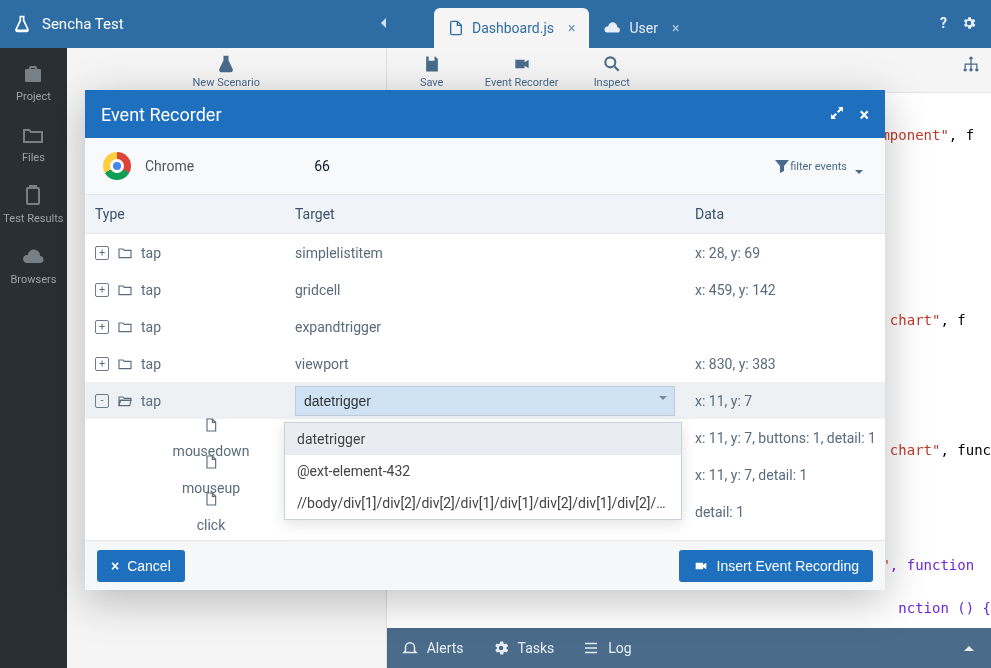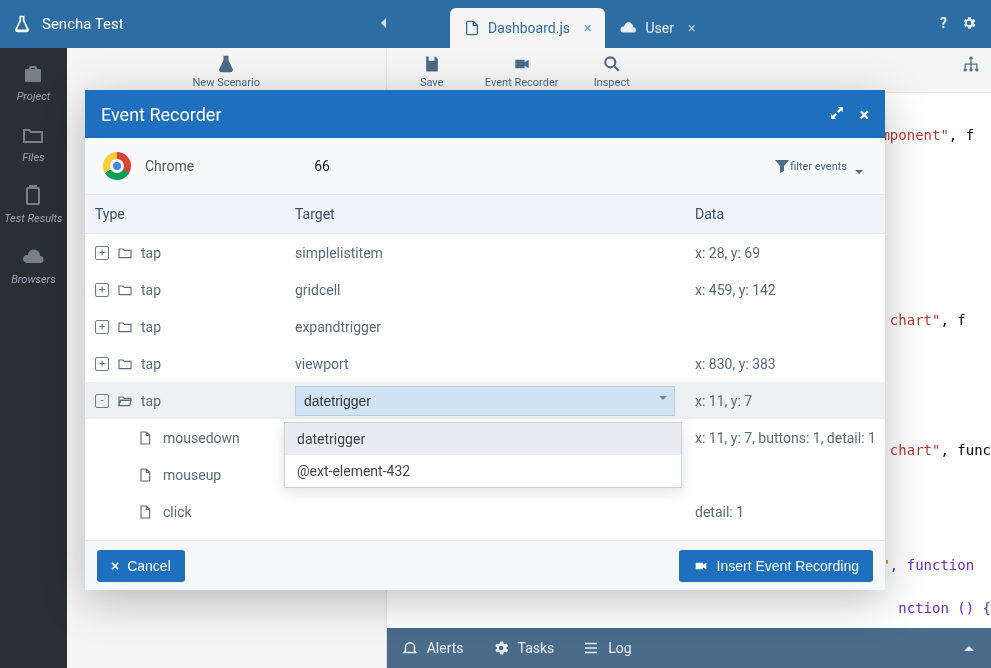--- a/index.html
+++ b/index.html
@@ -3,31 +3,31 @@
 <meta charset="utf-8">
 <style>
 * { margin: 0; padding: 0; box-sizing: border-box; }
 body { font-family: -apple-system, BlinkMacSystemFont, "Segoe UI", Roboto, Helvetica, Arial, sans-serif; font-size: 14px; background: #fff; width: 991px; height: 668px; overflow: hidden; position: relative; }
 
 
 .top-header { height: 48px; background: #2e6da4; color: #fff; display: flex; align-items: center; gap: 34px; }
 .header-left { display: flex; align-items: center; gap: 10px; padding-left: 12px; width: 400px; cursor: pointer; }
 .header-left .app-title { font-size: 15px; }
 .header-collapse { margin-left: auto; padding-right: 8px; opacity: .8; cursor: pointer; }
-.header-tabs { display: flex; align-items: stretch; height: 48px; margin-left: 16px; }
+.header-tabs { display: flex; align-items: stretch; height: 48px; margin-left: 0; }
 .tab { display: flex; align-items: center; gap: 8px; padding: 0 14px; height: 40px; margin-top: 8px; border-radius: 6px 6px 0 0; color: #e6eef6; cursor: pointer; position: relative; }
 .tab.active { background: #f5f5f5; color: #2e6da4; }
 .tab .close { margin-left: 6px; font-size: 14px; opacity: .7; cursor: pointer; }
 .header-right { margin-left: auto; display: flex; gap: 14px; padding-right: 14px; opacity: .9; }
 .header-right span { cursor: pointer; }
 
 .main-row { display: flex; height: calc(100% - 48px); }
 
 
-.left-nav { width: 69px; background: #2a2f33; color: #9aa3ab; display: flex; flex-direction: column; align-items: center; padding-top: 14px; gap: 20px; font-style: italic; }
+.left-nav { width: 69px; background: #2a2f33; color: #9aa3ab; display: flex; flex-direction: column; align-items: center; padding-top: 14px; gap: 20px; }
 .nav-item { display: flex; flex-direction: column; align-items: center; gap: 4px; font-size: 11px; cursor: pointer; }
 .nav-item svg { opacity: .7; }
 
 
 .tree-pane { width: 330px; background: #f5f5f5; border-right: 1px solid #e0e0e0; }
 .tree-toolbar { height: 45px; display: flex; align-items: flex-start; padding-top: 6px; justify-content: center; gap: 0; }
 .tool-group { display: flex; flex-direction: column; align-items: center; color: #4a6b8a; width: 100px; cursor: pointer; font-size: 11px; gap: 2px;}
 .tree-body { padding: 0; font-size: 14px; color: #333; }
 .tree-row { display: flex; align-items: center; gap: 6px; padding: 6px 8px; cursor: pointer; }
 .tree-row .sq { width: 12px; height: 12px; border: 1px solid #888; display: inline-flex; align-items: center; justify-content: center; font-size: 10px; line-height: 1; }
@@ -66,21 +66,21 @@
 .col-data { flex: 1; padding-left: 10px;}
 
 .modal-rows { }
 .mrow { height: 37px; display: flex; align-items: center; color: #5a6b7b; font-size: 14px; }
 .mrow.selected { background: #eef1f4; }
 .mrow .c-type { width: 200px; padding-left: 10px; display:flex; align-items:center; gap:8px;}
 .mrow .c-target { width: 400px; padding-left: 10px; overflow:hidden; text-overflow:ellipsis; white-space:nowrap;}
 .mrow .c-data { flex: 1; padding-left: 10px; overflow:hidden; text-overflow:ellipsis; white-space:nowrap;}
 .mrow .exp { width:14px; height:14px; border:1px solid #6b7b8a; display:inline-flex; align-items:center; justify-content:center; font-size:11px; line-height:1; border-radius:2px; cursor:pointer;}
 .mrow svg.folder { flex:none; }
-.mrow.child .c-type { padding-left: 52px; gap:10px;}
+.mrow.child .c-type { padding-left: 52px; gap:10px;flex-direction:column;}
 
 .target-input-wrap { position:relative; width: 380px;}
 .target-input { width: 100%; height: 30px; border:1px solid #bfcbd6; background:#fff; padding: 0 26px 0 8px; font-size:14px; color:#333;}
 .target-input.highlight { background:#cfe3f5; }
 .target-drop-btn { position:absolute; right:4px; top:4px; cursor:pointer; color:#7a8a99;}
 .dropdown { position:absolute; left: 284px; top: 422px; width: 398px; background:#fff; border:1px solid #c8d0d9; box-shadow:0 4px 14px rgba(0,0,0,.12); z-index:5;}
 .dropdown .opt { padding: 8px 12px; font-size:14px; color:#444; cursor:pointer; white-space:nowrap; overflow:hidden; text-overflow:ellipsis;}
 .dropdown .opt.sel { background:#e9edf1; }
 
 .modal-footer { height: 50px; background:#f5f7f9; display:flex; align-items:center; padding: 0 12px; border-top:1px solid #e3e8ee;}
@@ -388,20 +388,21 @@
     </div>
     <div class="mrow child">
       <div class="c-type">
           <svg class="i16" viewBox="0 0 24 24" fill="none" stroke="#5a6b7b" stroke-width="1.7">
             <path d="M14 3H6v18h13V8z"></path>
             <path d="M14 3v5h5"></path>
           </svg>
           <span>mouseup</span>
         </div>
       <div class="c-target"></div>
+      <div class="c-data">x: 11, y: 7, detail: 1</div>
     </div>
     <div class="mrow child">
       <div class="c-type">
           <svg class="i16" viewBox="0 0 24 24" fill="none" stroke="#5a6b7b" stroke-width="1.7">
             <path d="M14 3H6v18h13V8z"></path>
             <path d="M14 3v5h5"></path>
           </svg>
           <span>click</span>
         </div>
       <div class="c-target"></div>
@@ -420,13 +421,14 @@
           <path d="M4 7h11v10H4z M15 10l5-3v10l-5-3z"></path>
         </svg>
       <span>Insert Event Recording</span>
     </button>
   </div>
 </div>
 
 <div class="dropdown">
   <div class="opt sel">datetrigger</div>
   <div class="opt">@ext-element-432</div>
+  <div class="opt">//body/div[1]/div[2]/div[2]/div[1]/div[1]/div[2]/div[1]/div[2]/div[</div>
 </div>
 
 </body></html>

